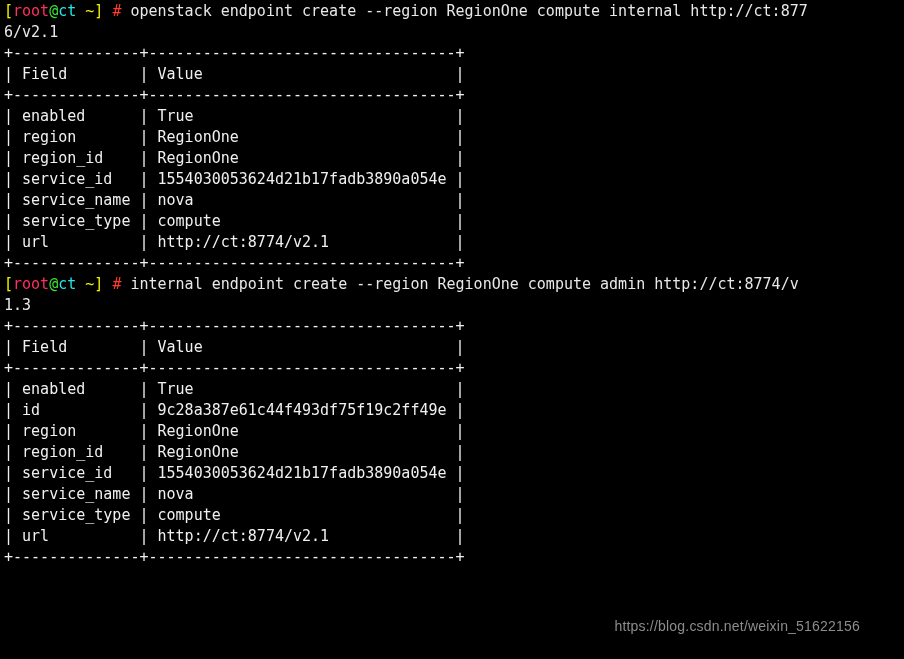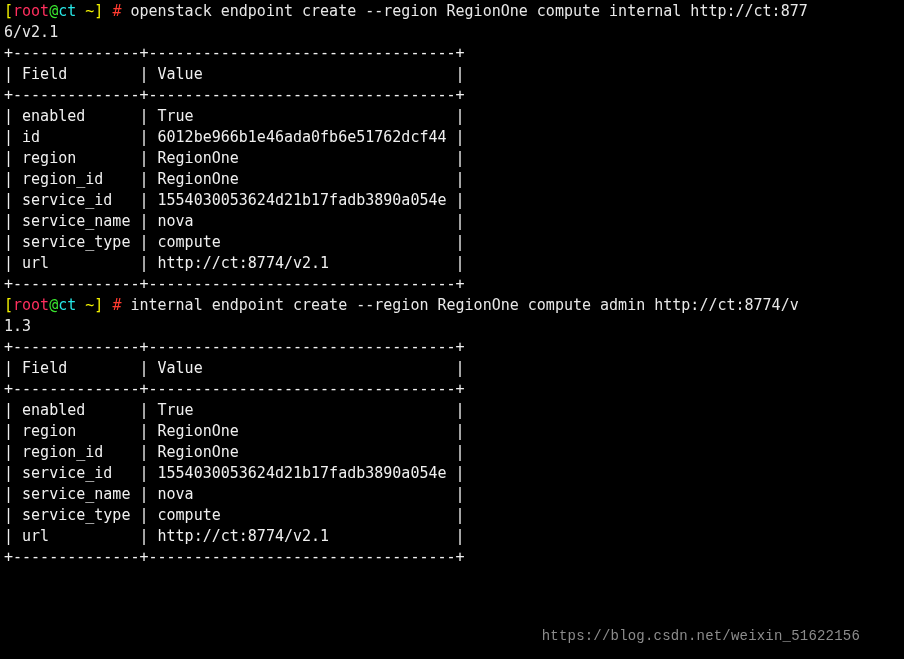--- a/index.html
+++ b/index.html
@@ -42,57 +42,57 @@
   .cursor {
     display: inline-block;
     width: 10px;
     height: 16px;
     background: #00ff00;
     vertical-align: -3px;
   }
   .watermark {
     position: absolute;
     right: 8px;
-    bottom: 12px;
+    bottom: 22px;
     color: #8c8c8c;
-    font-family: Liberation Mono, monospace;
+    font-family: Liberation Sans, sans-serif;
     font-size: 14px;
     letter-spacing: 0.2px;
     white-space: pre;
   }
 </style>
 </head>
 <body>
 
 <div id="terminal">
   <div class="screen">
 
     <div class="line"><span class="c-bracket">[</span><span class="c-user">root</span><span class="c-at">@</span><span class="c-host">ct</span><span class="c-bracket"> ~]</span><span class="c-text"> </span><span class="c-hash">#</span><span class="c-text"> openstack endpoint create --region RegionOne compute internal http://ct:877</span></div>
     <div class="line c-text">6/v2.1</div>
 
     <div class="line c-table">+--------------+----------------------------------+</div>
     <div class="line c-table">| Field        | Value                            |</div>
     <div class="line c-table">+--------------+----------------------------------+</div>
     <div class="line c-table">| enabled      | True                             |</div>
-    <div class="line c-table">| id           | 6012be966b1e46ada0fb6e51762dcf44 |</div>
     <div class="line c-table">| region       | RegionOne                        |</div>
     <div class="line c-table">| region_id    | RegionOne                        |</div>
     <div class="line c-table">| service_id   | 1554030053624d21b17fadb3890a054e |</div>
     <div class="line c-table">| service_name | nova                             |</div>
     <div class="line c-table">| service_type | compute                          |</div>
     <div class="line c-table">| url          | http://ct:8774/v2.1              |</div>
     <div class="line c-table">+--------------+----------------------------------+</div>
 
     <div class="line"><span class="c-bracket">[</span><span class="c-user">root</span><span class="c-at">@</span><span class="c-host">ct</span><span class="c-bracket"> ~]</span><span class="c-text"> </span><span class="c-hash">#</span><span class="c-text"> internal endpoint create --region RegionOne compute admin http://ct:8774/v</span></div>
     <div class="line c-text">1.3</div>
 
     <div class="line c-table">+--------------+----------------------------------+</div>
     <div class="line c-table">| Field        | Value                            |</div>
     <div class="line c-table">+--------------+----------------------------------+</div>
     <div class="line c-table">| enabled      | True                             |</div>
+    <div class="line c-table">| id           | 9c28a387e61c44f493df75f19c2ff49e |</div>
     <div class="line c-table">| region       | RegionOne                        |</div>
     <div class="line c-table">| region_id    | RegionOne                        |</div>
     <div class="line c-table">| service_id   | 1554030053624d21b17fadb3890a054e |</div>
     <div class="line c-table">| service_name | nova                             |</div>
     <div class="line c-table">| service_type | compute                          |</div>
     <div class="line c-table">| url          | http://ct:8774/v2.1              |</div>
     <div class="line c-table">+--------------+----------------------------------+</div>
 
 
   </div>

